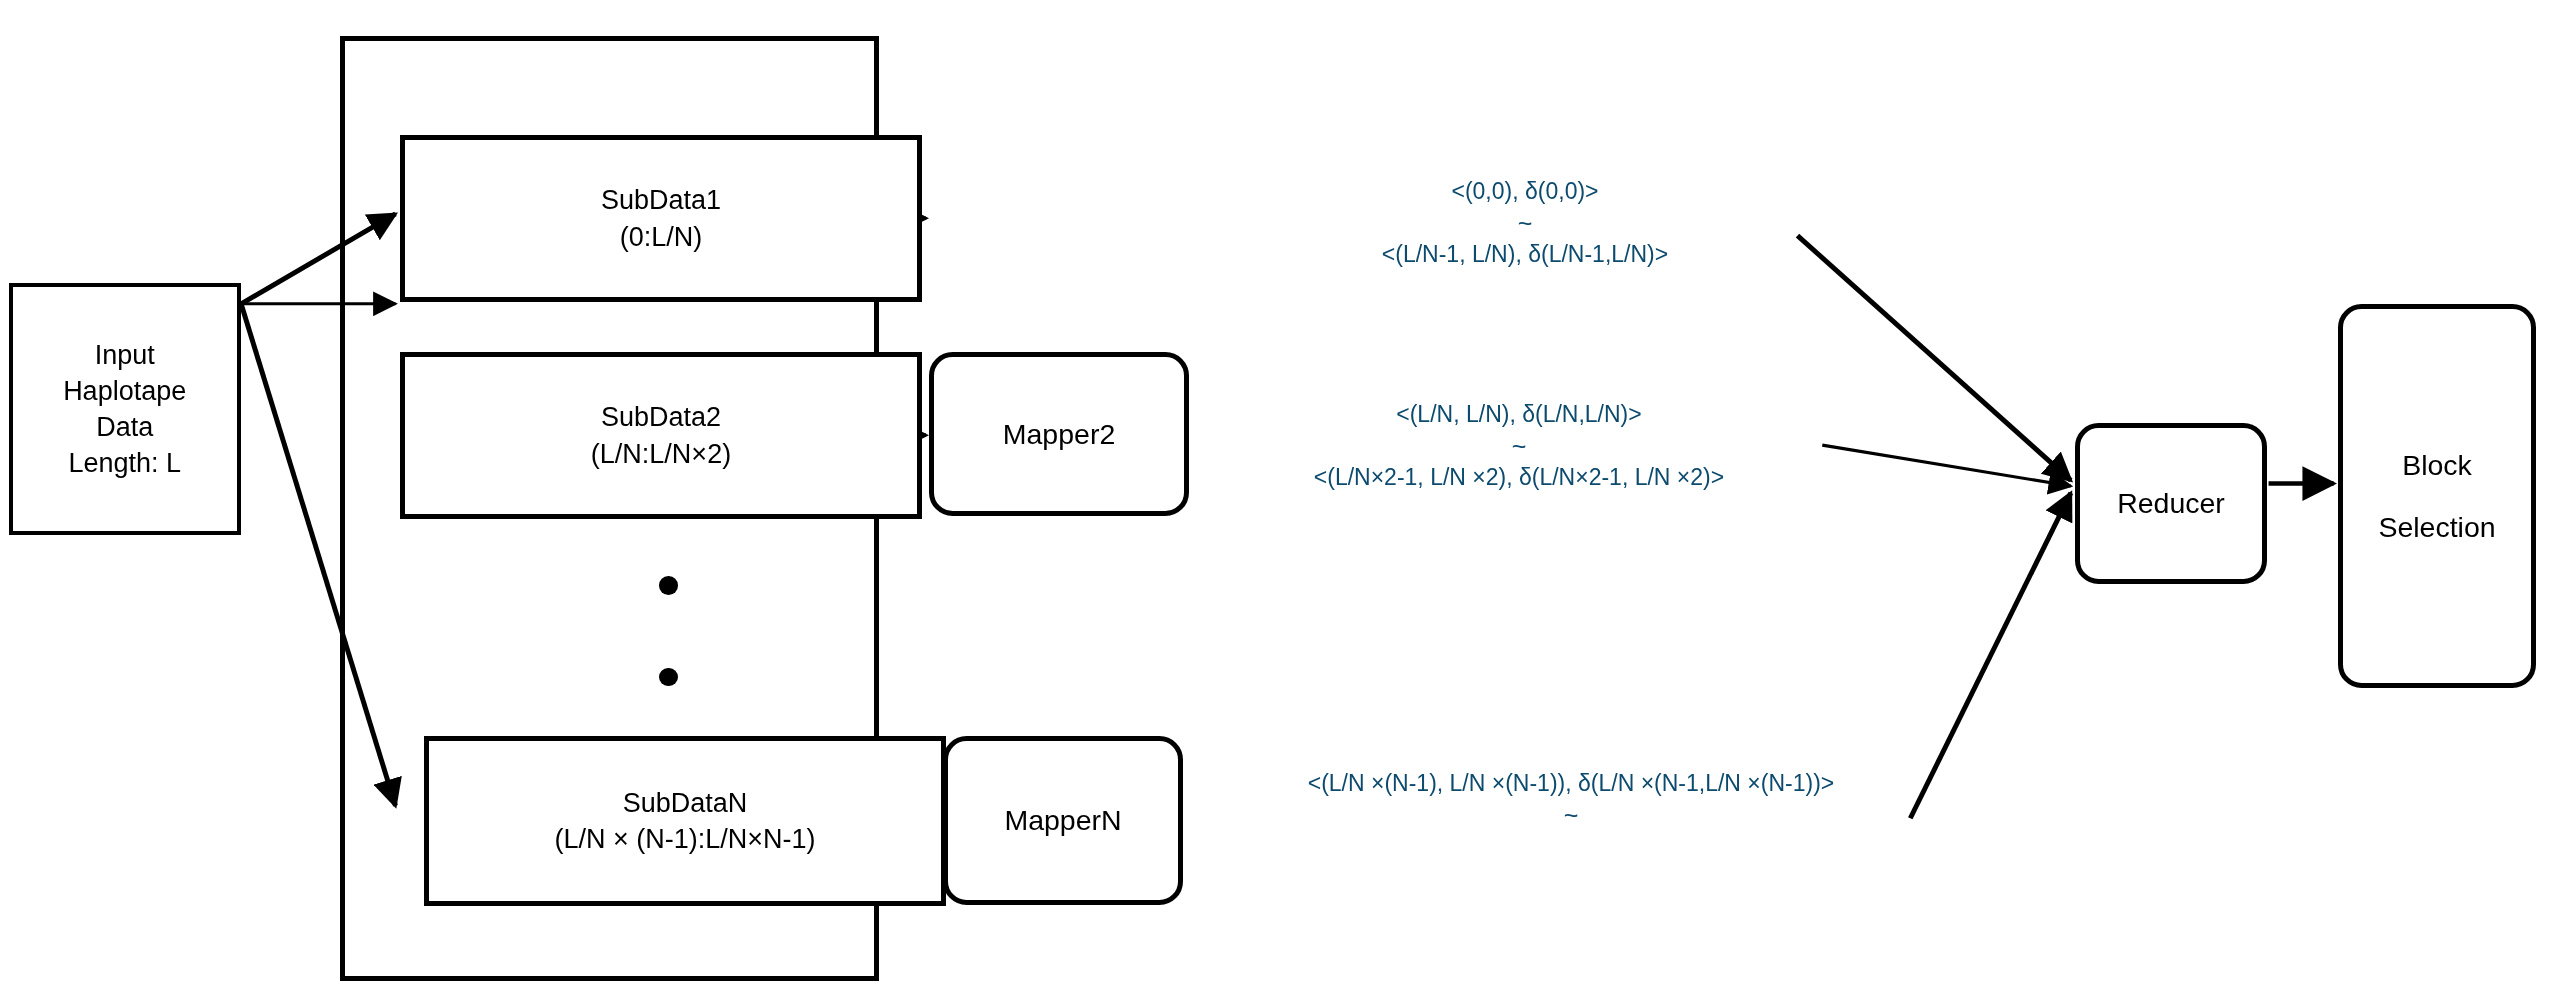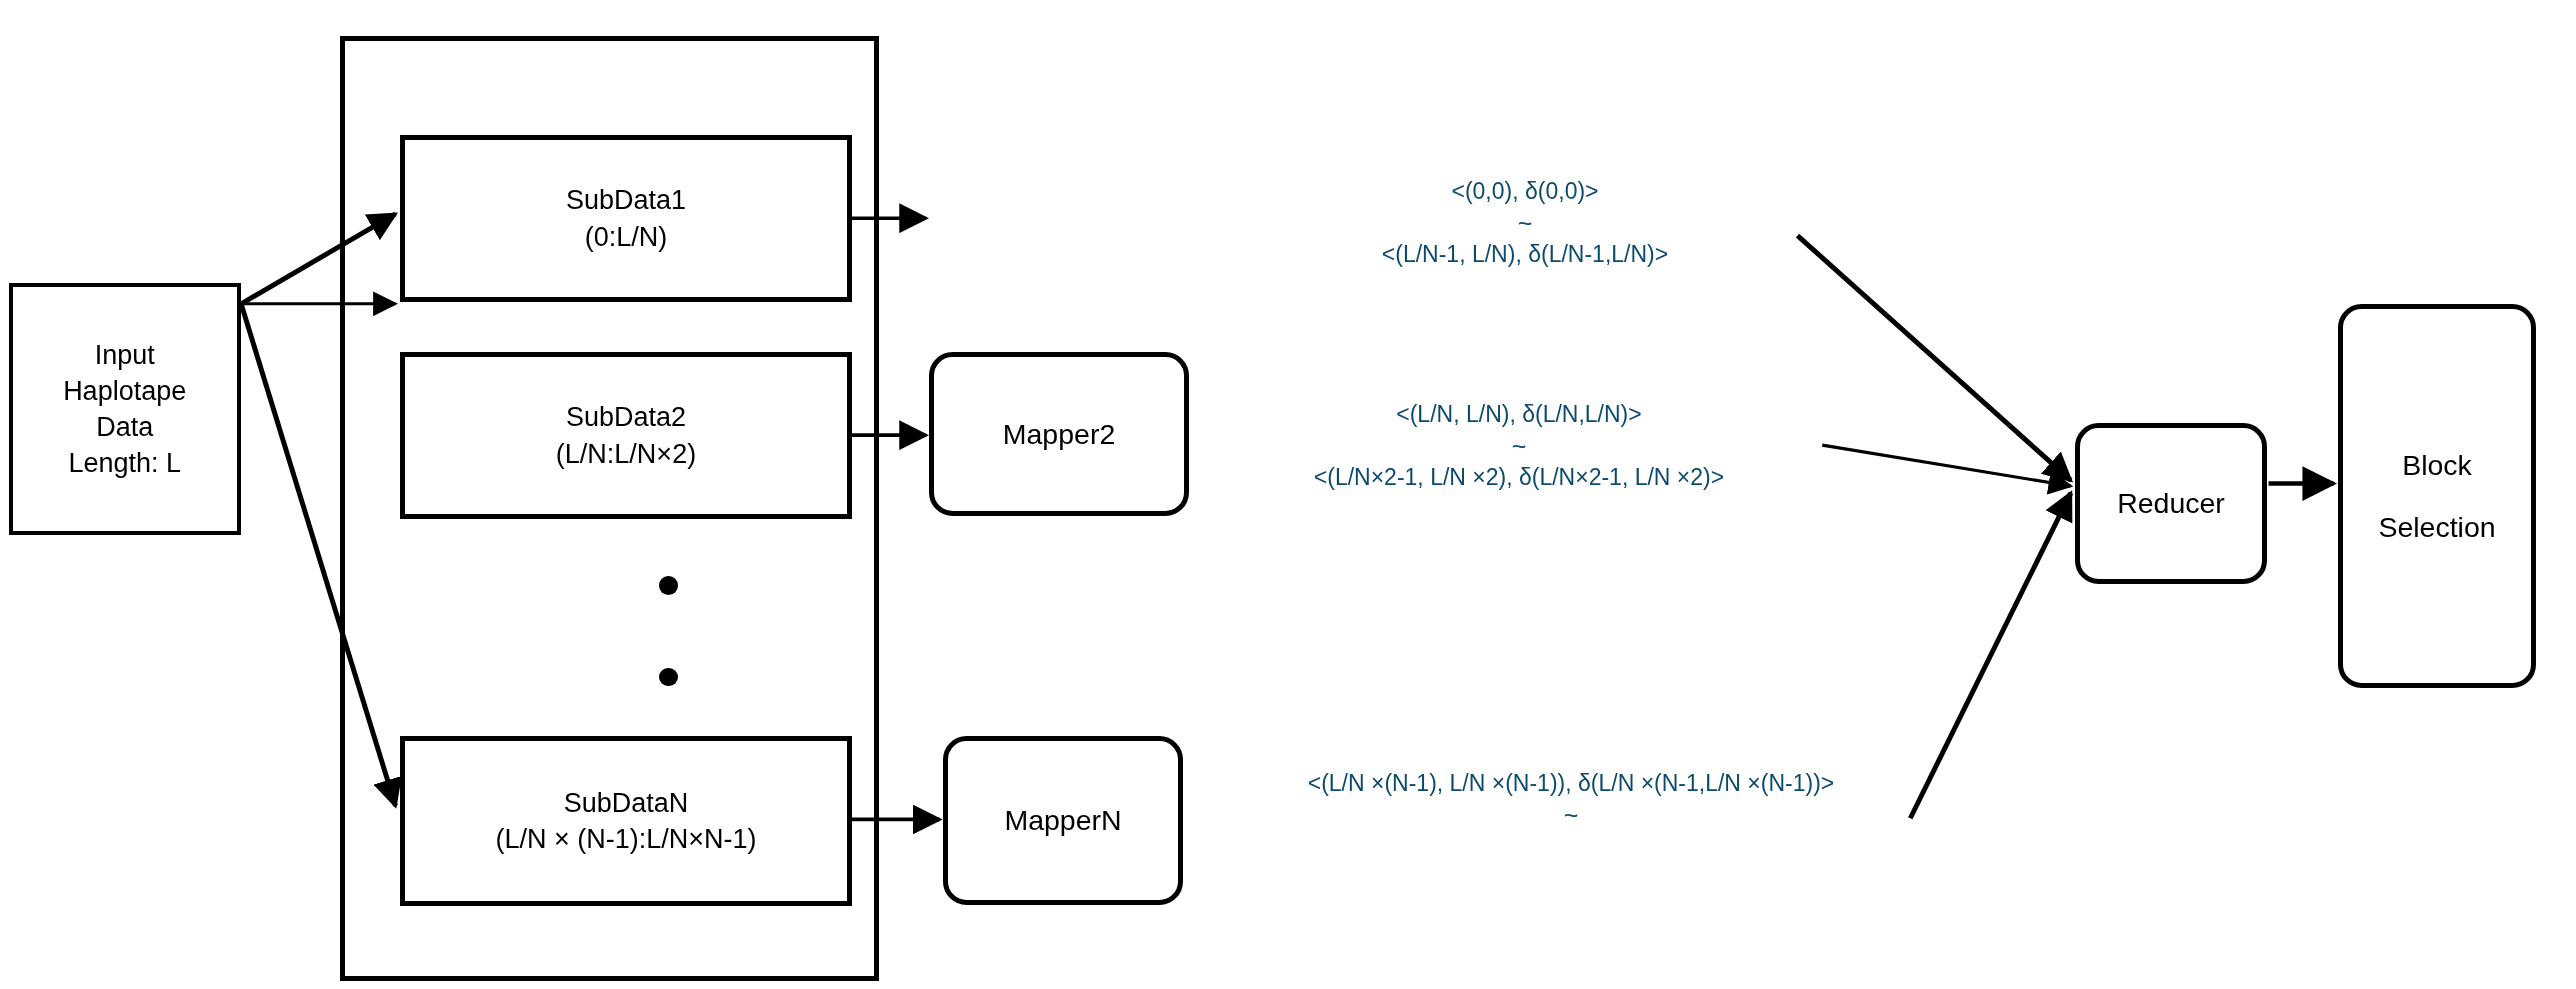--- a/index.html
+++ b/index.html
@@ -51,28 +51,28 @@
   
   #partition-container {
     left: 340px; top: 36px; width: 539px; height: 945px;
     border-width: 5px;
     background: transparent;
     z-index: 1;
   }
 
   
   .subdata {
-    left: 400px; width: 452px; height: 167px;
+    left: 400px; width: 522px; height: 167px;
     font-size: 27px;
     border-width: 5px;
     z-index: 2;
   }
   #subdata-1 { top: 135px; }
   #subdata-2 { top: 352px; }
-  #subdata-3 { top: 736px; height: 170px; }
+  #subdata-3 { top: 736px; height: 170px; margin-left: 24px; }
 
   
   .mapper {
     width: 260px; height: 164px;
     font-size: 28.5px;
     border-width: 5.6px;
     border-radius: 23.6px;
   }
   #mapper-1 { left: 929px; top: 135px; }
   #mapper-2 { left: 929px; top: 352px; text-align: right; }

